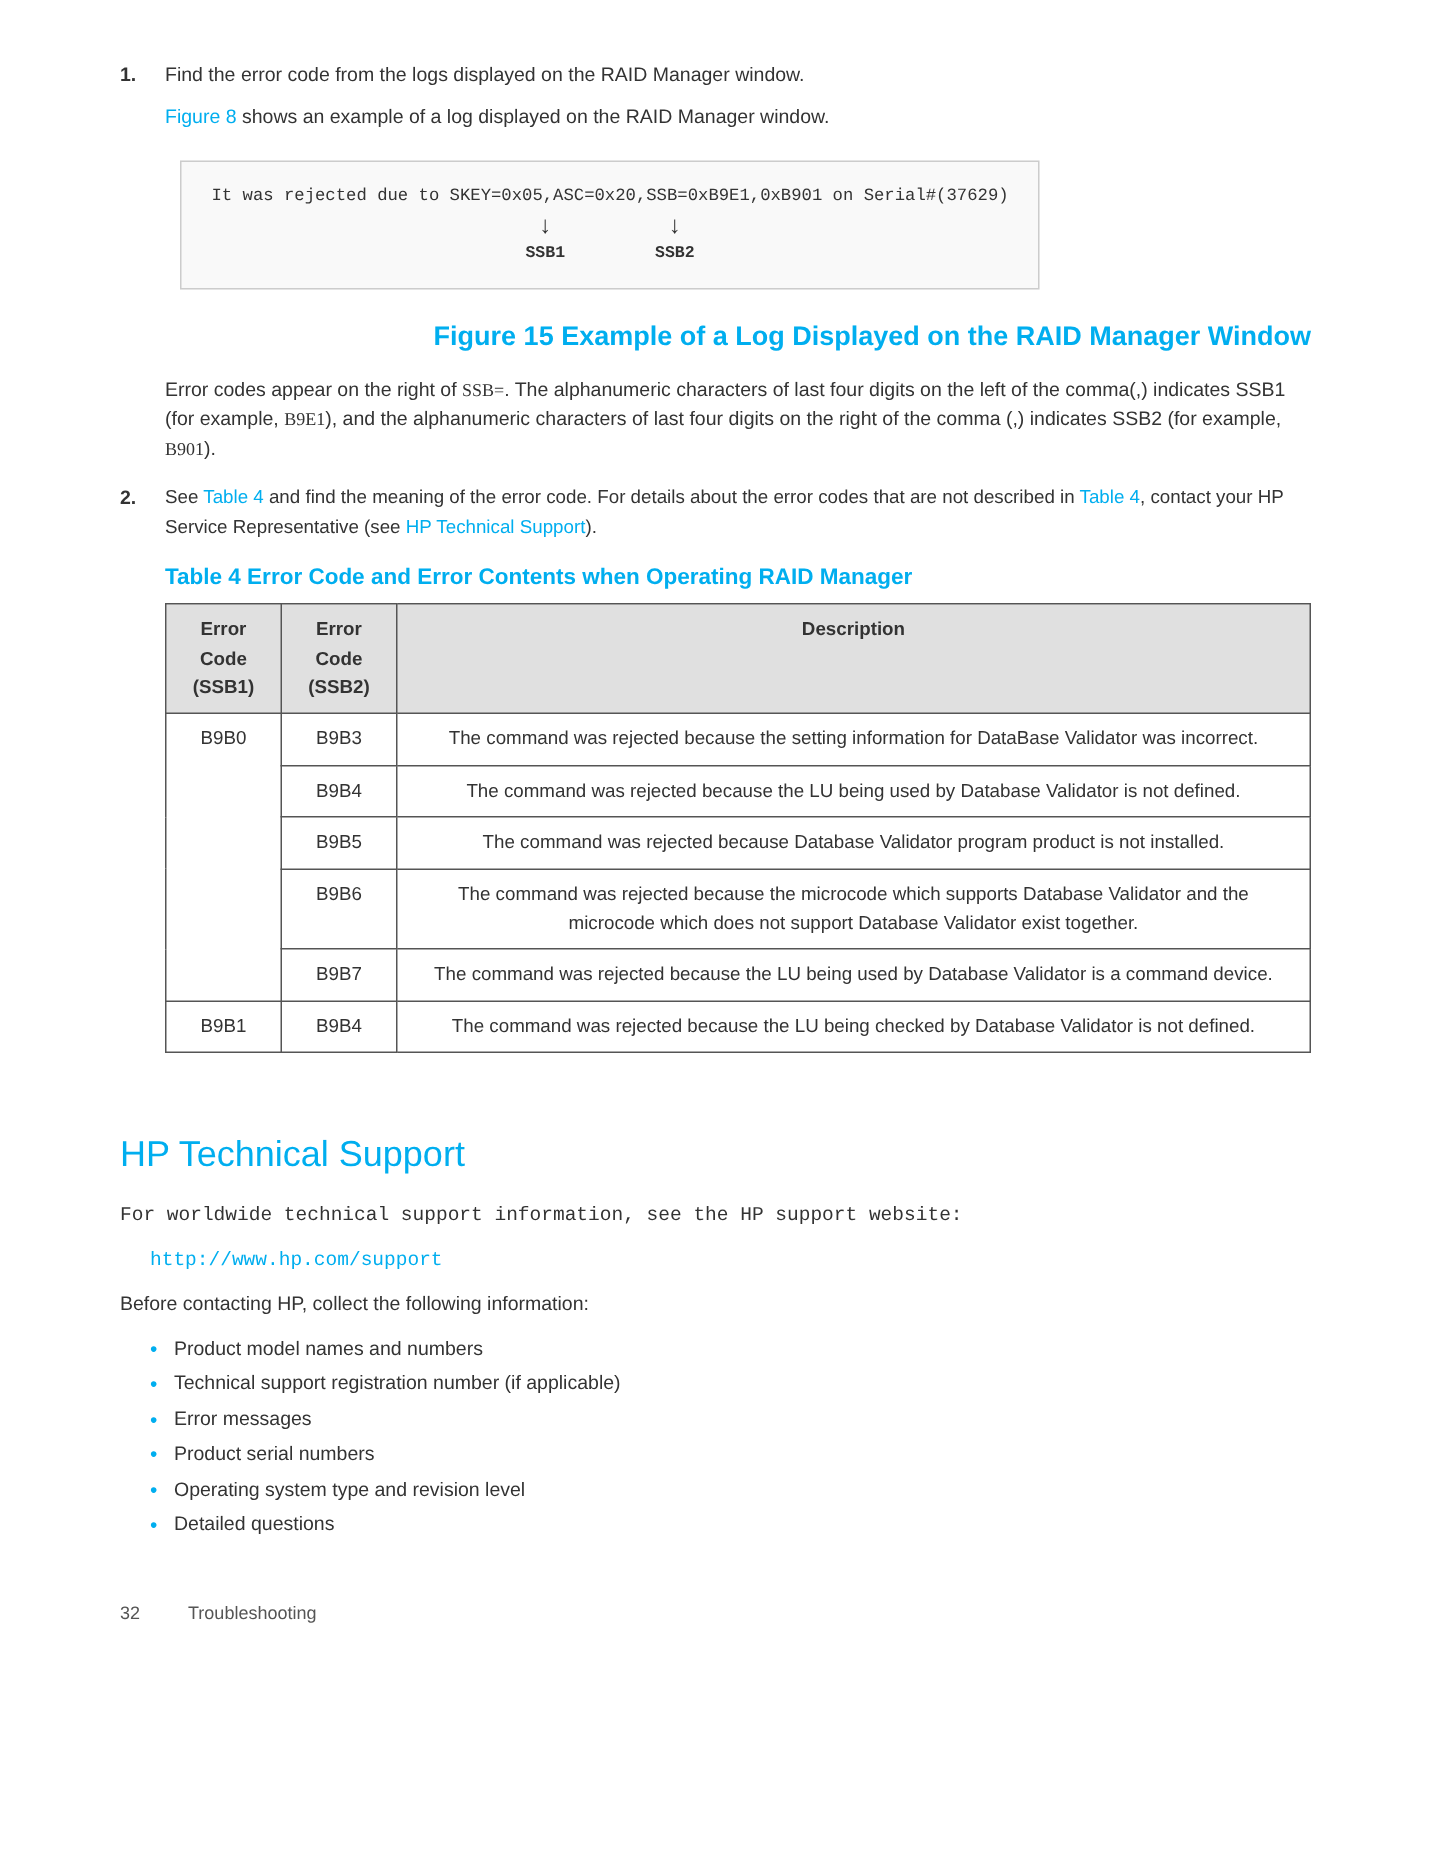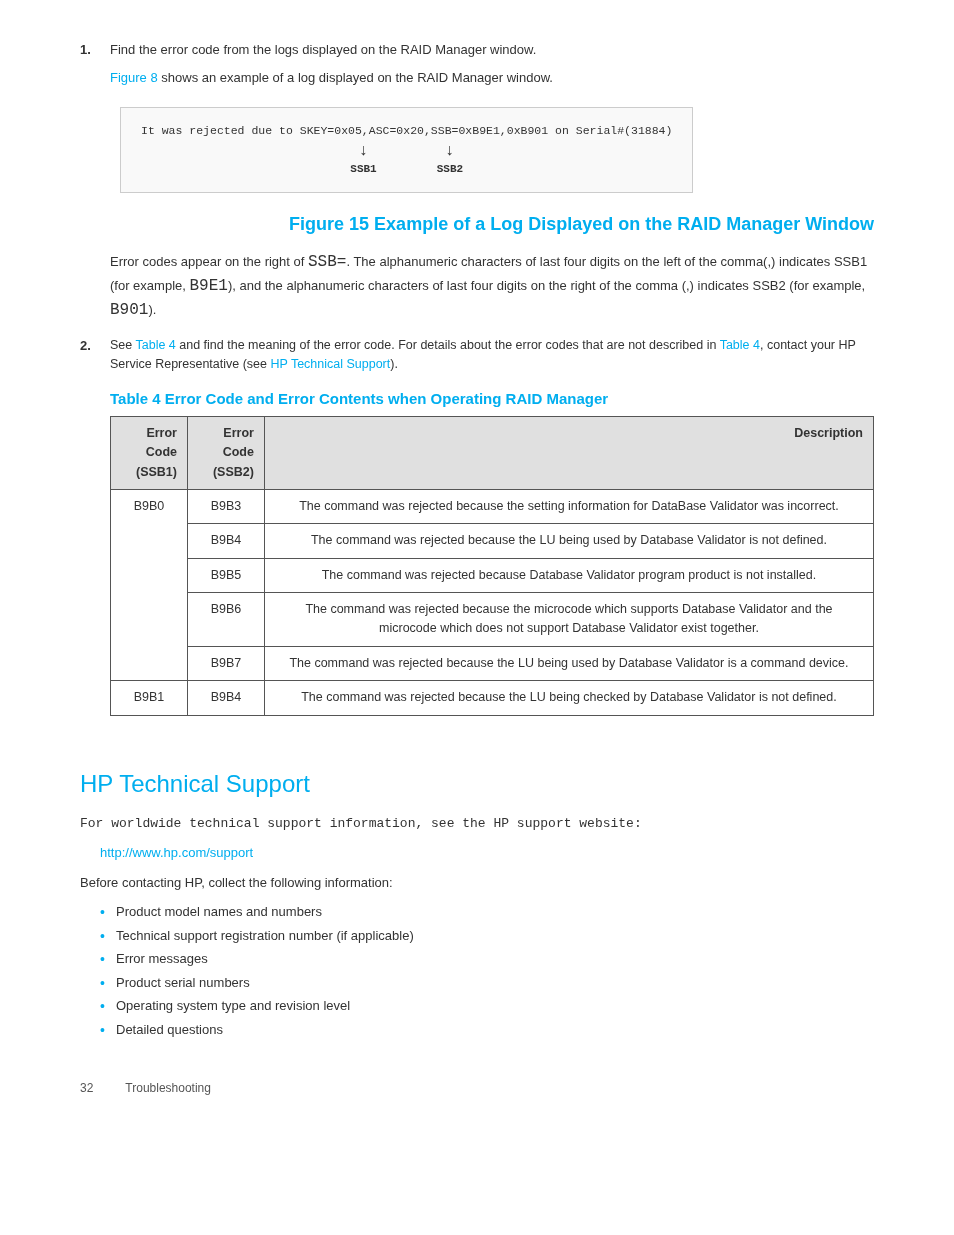--- a/index.html
+++ b/index.html
@@ -24,22 +24,22 @@
       color: #333;
     }
     .step-content {
       flex: 1;
     }
     .cyan-link {
       color: #00AEEF;
       text-decoration: none;
     }
     .code-inline {
-      font-family: Liberation Mono, monospace;
-      font-size: 16px;
+      font-family: Liberation Serif, serif;
+      font-size: 12px;
       background: none;
     }
     .figure-block {
       margin: 10px 0 10px 0;
       padding: 14px 20px;
       border: 1px solid #ccc;
       background: #f9f9f9;
       display: inline-block;
       font-family: 'Courier New', Courier, monospace;
       font-size: 11.5px;
@@ -83,21 +83,21 @@
       width: 100%;
       border-collapse: collapse;
       border: 1.5px solid #555;
       margin-bottom: 30px;
       font-size: 12.5px;
     }
     .error-table th {
       background: #e0e0e0;
       border: 1.5px solid #555;
       padding: 7px 10px;
-      text-align: right;
+      text-align: center;
       font-weight: bold;
       vertical-align: top;
       margin-left: 26px;
     }
     .error-table td {
       border: 1.5px solid #555;
       padding: 7px 10px;
       vertical-align: top;
       text-align: center;
     }
@@ -154,21 +154,21 @@
   <span class="step-num">1.</span>
   <div class="step-content">
     <p>Find the error code from the logs displayed on the RAID Manager window.</p>
 
     <p style="margin-top:8px;">
       <a class="cyan-link">Figure 8</a><span> shows an example of a log displayed on the RAID Manager window.</span>
     </p>
 
     <div style="margin: 10px 0 4px 10px;">
       <div class="figure-block">
-        <span>It was rejected due to SKEY=0x05,ASC=0x20,SSB=0xB9E1,0xB901 on Serial#(31884)</span>
+        <span>It was rejected due to SKEY=0x05,ASC=0x20,SSB=0xB9E1,0xB901 on Serial#(37629)</span>
         <div class="arrow-area">
           <div class="arrow-col">
             <span class="arrow-down">↓</span>
             <span class="ssb-label">SSB1</span>
           </div>
           <div class="arrow-col">
             <span class="arrow-down">↓</span>
             <span class="ssb-label">SSB2</span>
           </div>
         </div>
@@ -231,21 +231,21 @@
             <td>The command was rejected because the LU being checked by Database Validator is not defined.</td>
           </tr>
         </tbody>
     </table>
   </div>
 </div>
 
 <div>
   <h2 class="section-title">HP Technical Support</h2>
   <p class="support-para" style="margin-left:0;font-family:Liberation Mono, monospace;">For worldwide technical support information, see the HP support website:</p>
-  <p style="margin-bottom:10px; margin-left:20px;">
+  <p style="margin-bottom:10px; margin-left:20px;font-family:Liberation Mono, monospace;">
     <a class="cyan-link">http://www.hp.com/support</a>
   </p>
   <p class="support-para">Before contacting HP, collect the following information:</p>
   <ul class="bullet-list" id="bullet-list">
 
   <li>Product model names and numbers</li>
       <li>Technical support registration number (if applicable)</li>
       <li>Error messages</li>
       <li>Product serial numbers</li>
       <li>Operating system type and revision level</li>

